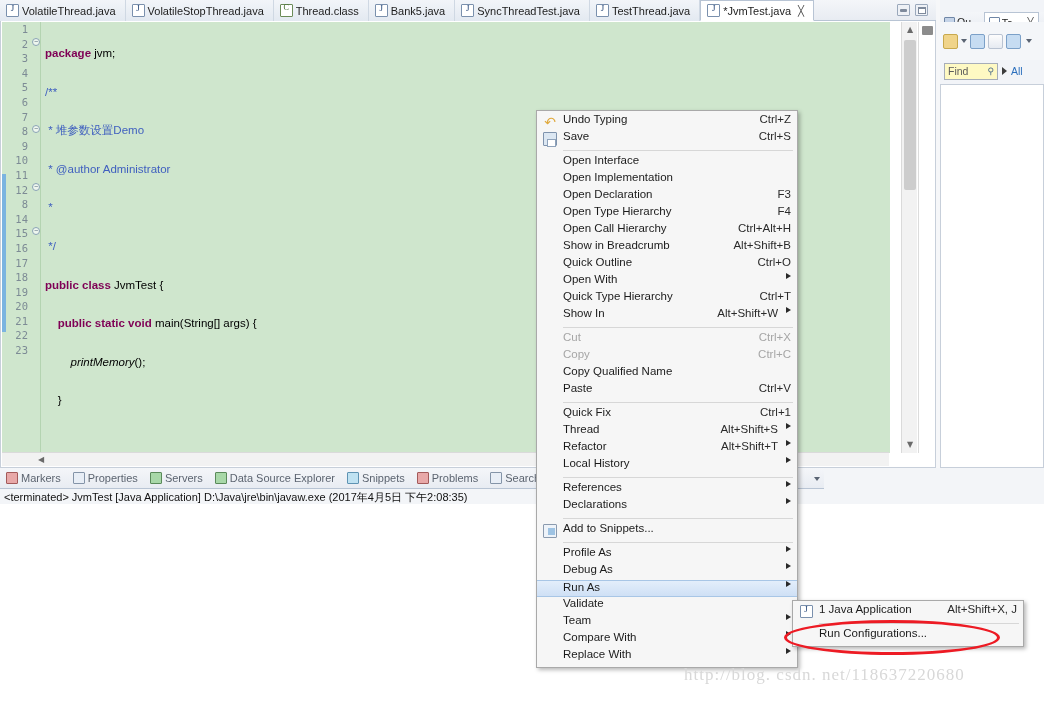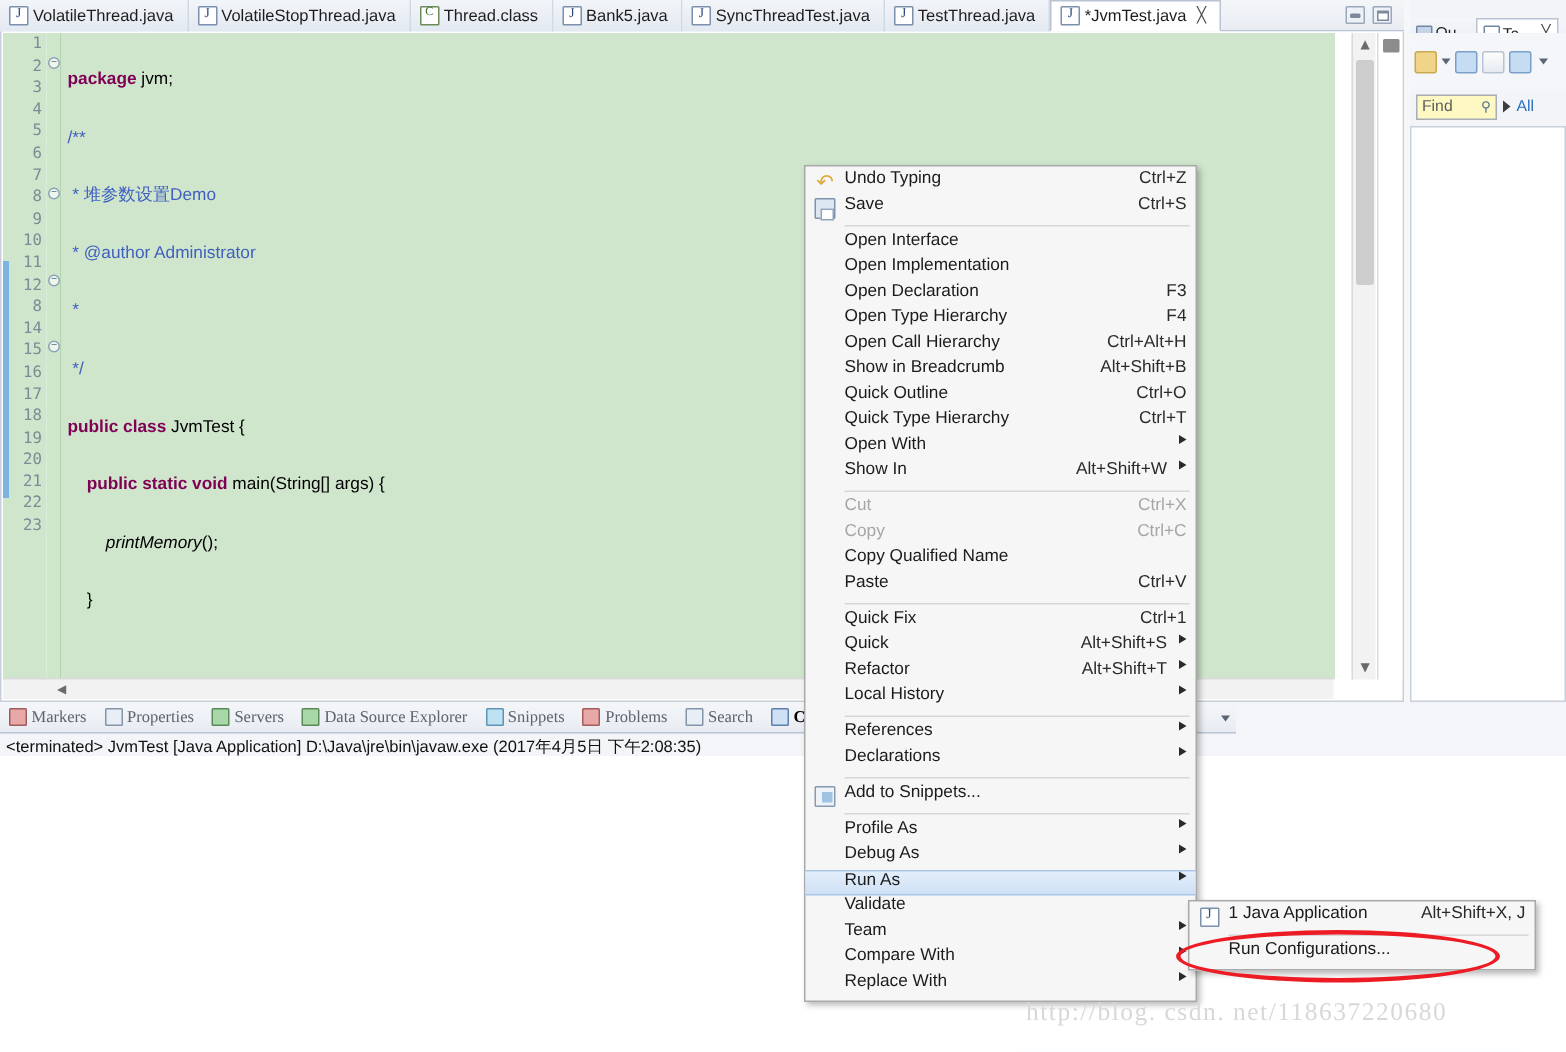--- a/index.html
+++ b/index.html
@@ -232,21 +232,20 @@
   
   #bottom-panel {
     position: absolute; left: 0; top: 468px; width: 1044px; height: 233px;
     background: #f3f5f8;
   }
   #bp-tabs {
     position: absolute; left: 0; top: 0; width: 824px; height: 21px;
     display: flex; align-items: center;
     background: linear-gradient(to bottom, #f4f6f9 0%, #e8ecf2 100%);
     border-bottom: 1px solid #b8c4d4;
-    font-family: Liberation Serif, serif;
   }
   .bp-tab {
     display: flex; align-items: center; gap: 3px;
     padding: 0 6px; height: 20px; font-size: 11px; color: #5c6470;
     white-space: nowrap;
   }
   .bp-tab.active { color: #000; font-weight: bold; }
   .bp-ico {
     width: 12px; height: 12px; flex: none; border-radius: 1px;
     border: 1px solid #8494a8; background: #e8eef6;
@@ -663,31 +662,31 @@
       <span class="mi-label">Show in Breadcrumb</span>
       <span class="mi-accel">Alt+Shift+B</span>
     </div>
     <div class="mi">
       <span class="mi-gutter"></span>
       <span class="mi-label">Quick Outline</span>
       <span class="mi-accel">Ctrl+O</span>
     </div>
     <div class="mi">
       <span class="mi-gutter"></span>
+      <span class="mi-label">Open With</span>
+      <span class="mi-accel"></span>
+      <span class="mi-arrow"></span>
+    </div>
+    <div class="mi">
+      <span class="mi-gutter"></span>
       <span class="mi-label">Quick Type Hierarchy</span>
       <span class="mi-accel">Ctrl+T</span>
     </div>
     <div class="mi">
       <span class="mi-gutter"></span>
-      <span class="mi-label">Open With</span>
-      <span class="mi-accel"></span>
-      <span class="mi-arrow"></span>
-    </div>
-    <div class="mi">
-      <span class="mi-gutter"></span>
       <span class="mi-label">Show In</span>
       <span class="mi-accel">Alt+Shift+W</span>
       <span class="mi-arrow"></span>
     </div>
 
     <div class="msep"></div>
 
     <div class="mi disabled">
       <span class="mi-gutter"></span>
       <span class="mi-label">Cut</span>
@@ -711,21 +710,21 @@
 
     <div class="msep"></div>
 
     <div class="mi">
       <span class="mi-gutter"></span>
       <span class="mi-label">Quick Fix</span>
       <span class="mi-accel">Ctrl+1</span>
     </div>
     <div class="mi">
       <span class="mi-gutter"></span>
-      <span class="mi-label">Quick</span>
+      <span class="mi-label">Thread</span>
       <span class="mi-accel">Alt+Shift+S</span>
       <span class="mi-arrow"></span>
     </div>
     <div class="mi">
       <span class="mi-gutter"></span>
       <span class="mi-label">Refactor</span>
       <span class="mi-accel">Alt+Shift+T</span>
       <span class="mi-arrow"></span>
     </div>
     <div class="mi">

